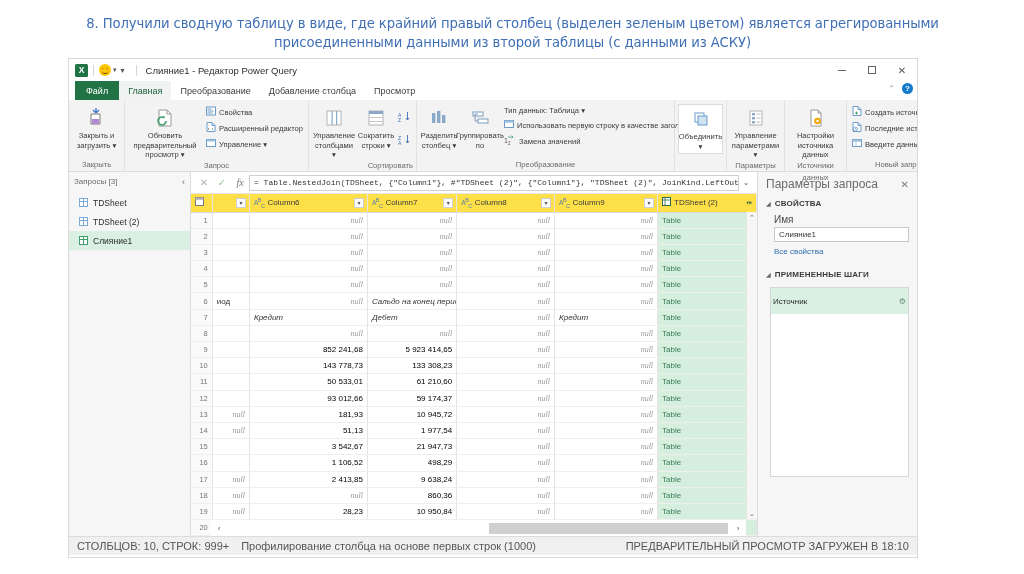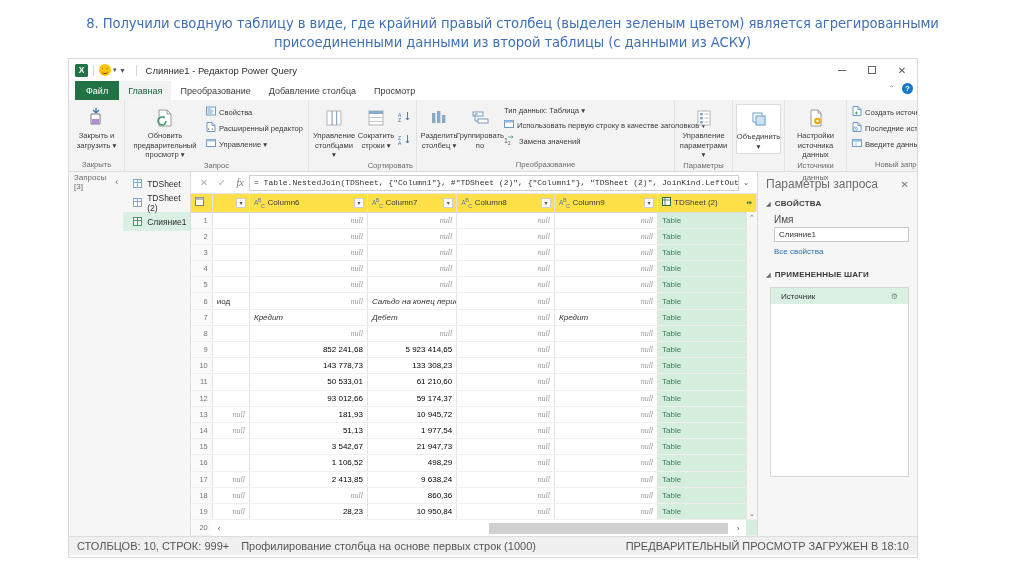--- a/index.html
+++ b/index.html
@@ -123,21 +123,21 @@
     white-space:nowrap; line-height:10px;
   }
   .ico { flex:none; display:inline-block; }
 
   
   .workarea { display:flex; height: 364px; background:#fff; }
 
   
   .qpane {
     width: 122px; background:#f6f6f6; border-right:1px solid #dcdcdc;
-    display:flex; flex-direction:row;
+    display:flex; flex-direction:column;
   }
   .qpane-head {
     height: 19px; display:flex; align-items:center; justify-content:space-between;
     padding: 0 5px; font-size:8px; color:#6b6b6b;
   }
   .qpane-list { padding-top:2px; }
   .qitem {
     height: 19px; display:flex; align-items:center; gap:5px; padding-left:10px;
     font-size:8.5px; color:#2d2d2d;
   }
@@ -231,22 +231,22 @@
   .fld-input {
     margin-left:8px; height:15px; background:#fff; border:1px solid #c8c8c8;
     display:flex; align-items:center; padding:0 4px; font-size:8px; color:#333;
   }
   .all-props { margin-left:8px; margin-top:5px; font-size:8px; color:#2e6fb0; }
   .steps-box {
     margin-top:4px; margin-left:4px; background:#fff; border:1px solid #d6d6d6;
     height: 190px;
   }
   .step-row {
-    height:16px; background:#d9f0e3; display:flex; align-items:center;
-    justify-content:space-between; padding:0 10px; font-size:8px; color:#2d2d2d;gap:24px;
+    height:26px; background:#d9f0e3; display:flex; align-items:center;
+    justify-content:space-between; padding:0 2px; font-size:8px; color:#2d2d2d;gap:24px;
   }
   .gear { font-size:8px; color:#6b8f7b; }
 
   
   .statusbar {
     height: 19px; background:#f0f0f0; border-top:1px solid #dcdcdc;
     display:flex; align-items:center; justify-content:space-between;
     padding: 0 8px; font-size:11px; color:#555;
   }
   .status-left { display:flex; gap:12px; }
@@ -442,55 +442,55 @@
                     <text x="0" y="8" font-size="7" fill="#555" font-family="sans-serif">1</text>
                     <text x="4" y="9.5" font-size="4.5" fill="#555" font-family="sans-serif">2</text>
                     <path d="M4 2h5 M9 2 l-1.5-1.3 M9 2 l-1.5 1.3" stroke="#3f9e6a" stroke-width="0.8" fill="none"></path>
                   </svg>
               </span>
               <span>Замена значений</span>
             </div>
           </div>
         </div>
         <div class="rgroup-label">Преобразование</div>
+      </div>
+
+      <div class="rgroup" style="width:52px">
+        <div class="rgroup-items" style="justify-content:center">
+          <div class="bigbtn" style="min-width:44px; background:#fff; border:1px solid #dcdcdc; padding-bottom:2px;">
+            <span class="glyph">
+              <svg width="20" height="20" viewBox="0 0 20 20">
+                  <rect x="4" y="4" width="9" height="9" fill="#fff" stroke="#6a9bc9"></rect>
+                  <rect x="7" y="7" width="9" height="9" fill="#cfe3f4" stroke="#6a9bc9"></rect>
+                </svg>
+            </span>
+            <span>Объединить ▾</span>
+          </div>
+        </div>
+        <div class="rgroup-label"></div>
       </div>
 
       <div class="rgroup" style="width:58px">
         <div class="rgroup-items" style="justify-content:center">
           <div class="bigbtn" style="min-width:52px">
             <span class="glyph">
               <svg width="20" height="20" viewBox="0 0 20 20">
                   <rect x="4" y="3" width="12" height="14" fill="#fff" stroke="#b4b4b4"></rect>
                   <rect x="6" y="5" width="3" height="2.4" fill="#8aa9c7"></rect>
                   <rect x="6" y="9" width="3" height="2.4" fill="#8aa9c7"></rect>
                   <rect x="6" y="13" width="3" height="2.4" fill="#8aa9c7"></rect>
                   <rect x="10.5" y="5.5" width="4" height="1.2" fill="#c6c6c6"></rect>
                   <rect x="10.5" y="9.5" width="4" height="1.2" fill="#c6c6c6"></rect>
                   <rect x="10.5" y="13.5" width="4" height="1.2" fill="#c6c6c6"></rect>
                 </svg>
             </span>
             <span>Управление параметрами ▾</span>
           </div>
         </div>
         <div class="rgroup-label">Параметры</div>
-      </div>
-
-      <div class="rgroup" style="width:52px">
-        <div class="rgroup-items" style="justify-content:center">
-          <div class="bigbtn" style="min-width:44px; background:#fff; border:1px solid #dcdcdc; padding-bottom:2px;">
-            <span class="glyph">
-              <svg width="20" height="20" viewBox="0 0 20 20">
-                  <rect x="4" y="4" width="9" height="9" fill="#fff" stroke="#6a9bc9"></rect>
-                  <rect x="7" y="7" width="9" height="9" fill="#cfe3f4" stroke="#6a9bc9"></rect>
-                </svg>
-            </span>
-            <span>Объединить ▾</span>
-          </div>
-        </div>
-        <div class="rgroup-label"></div>
       </div>
 
       <div class="rgroup" style="width:62px">
         <div class="rgroup-items" style="justify-content:center">
           <div class="bigbtn" style="min-width:56px">
             <span class="glyph">
               <svg width="20" height="20" viewBox="0 0 20 20">
                   <path d="M5 2h7l3 3v13H5z" fill="#fff" stroke="#9a9a9a"></path>
                   <path d="M12 2v3h3" fill="none" stroke="#9a9a9a"></path>
                   <circle cx="11.5" cy="13" r="3.3" fill="#f0a500"></circle>

